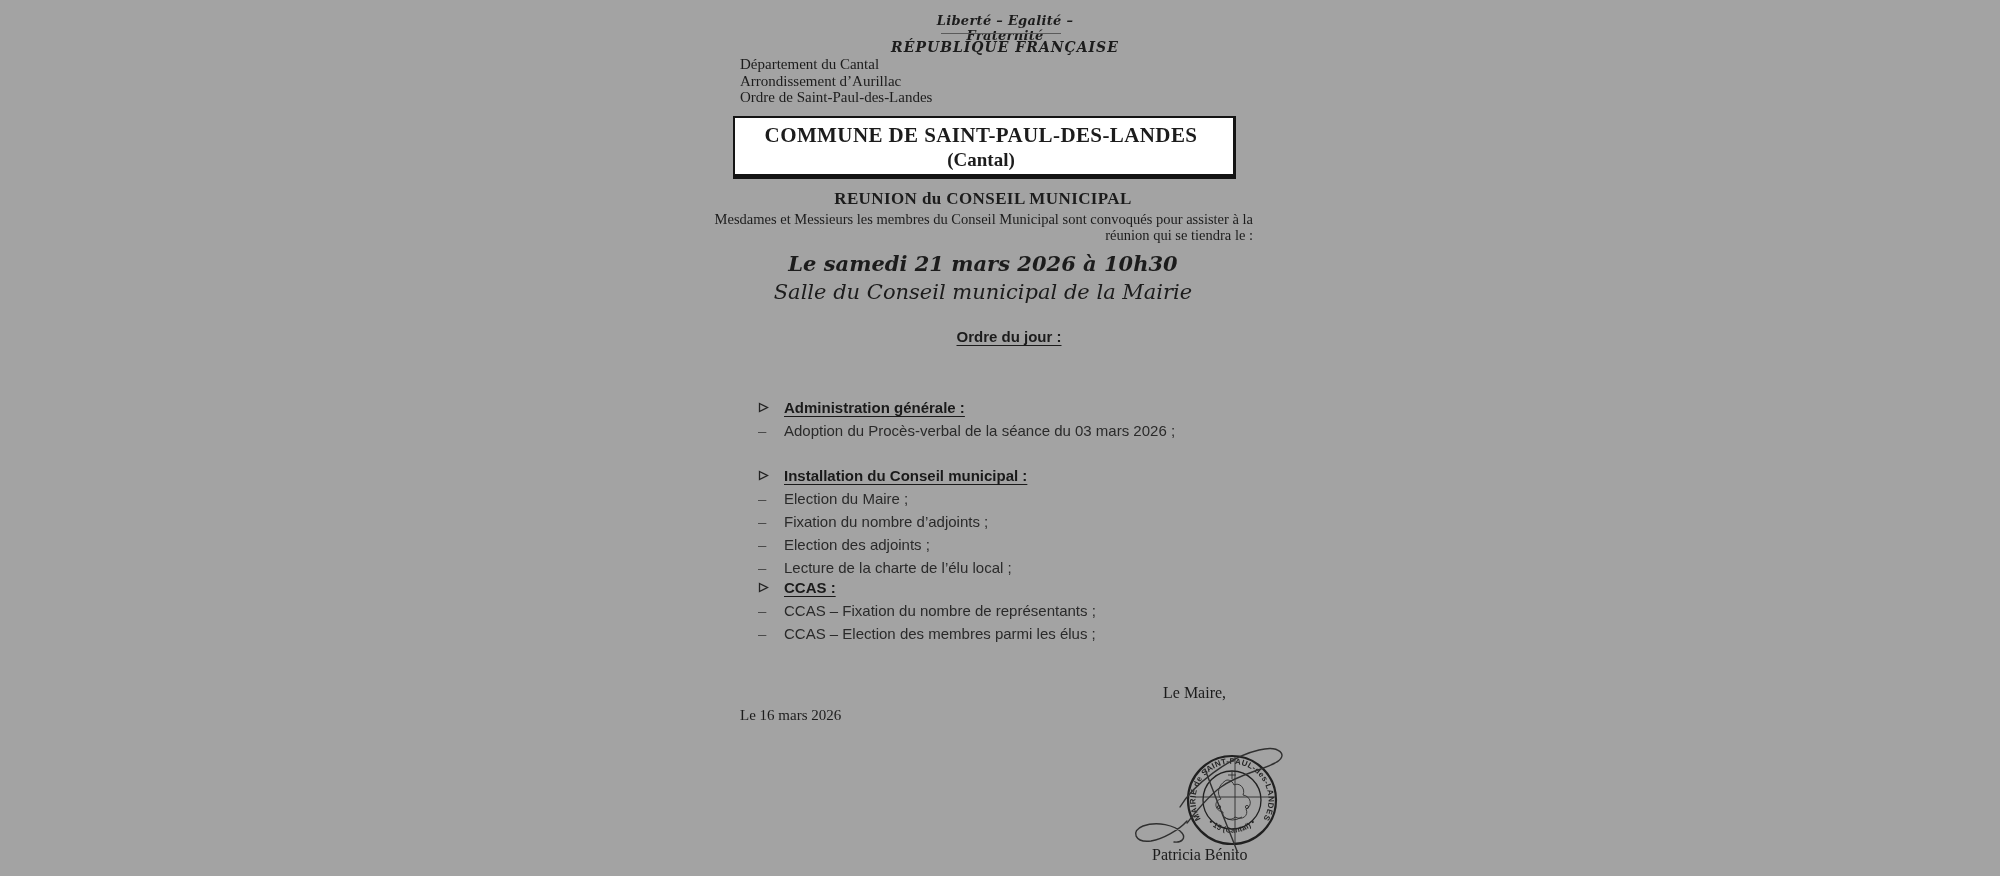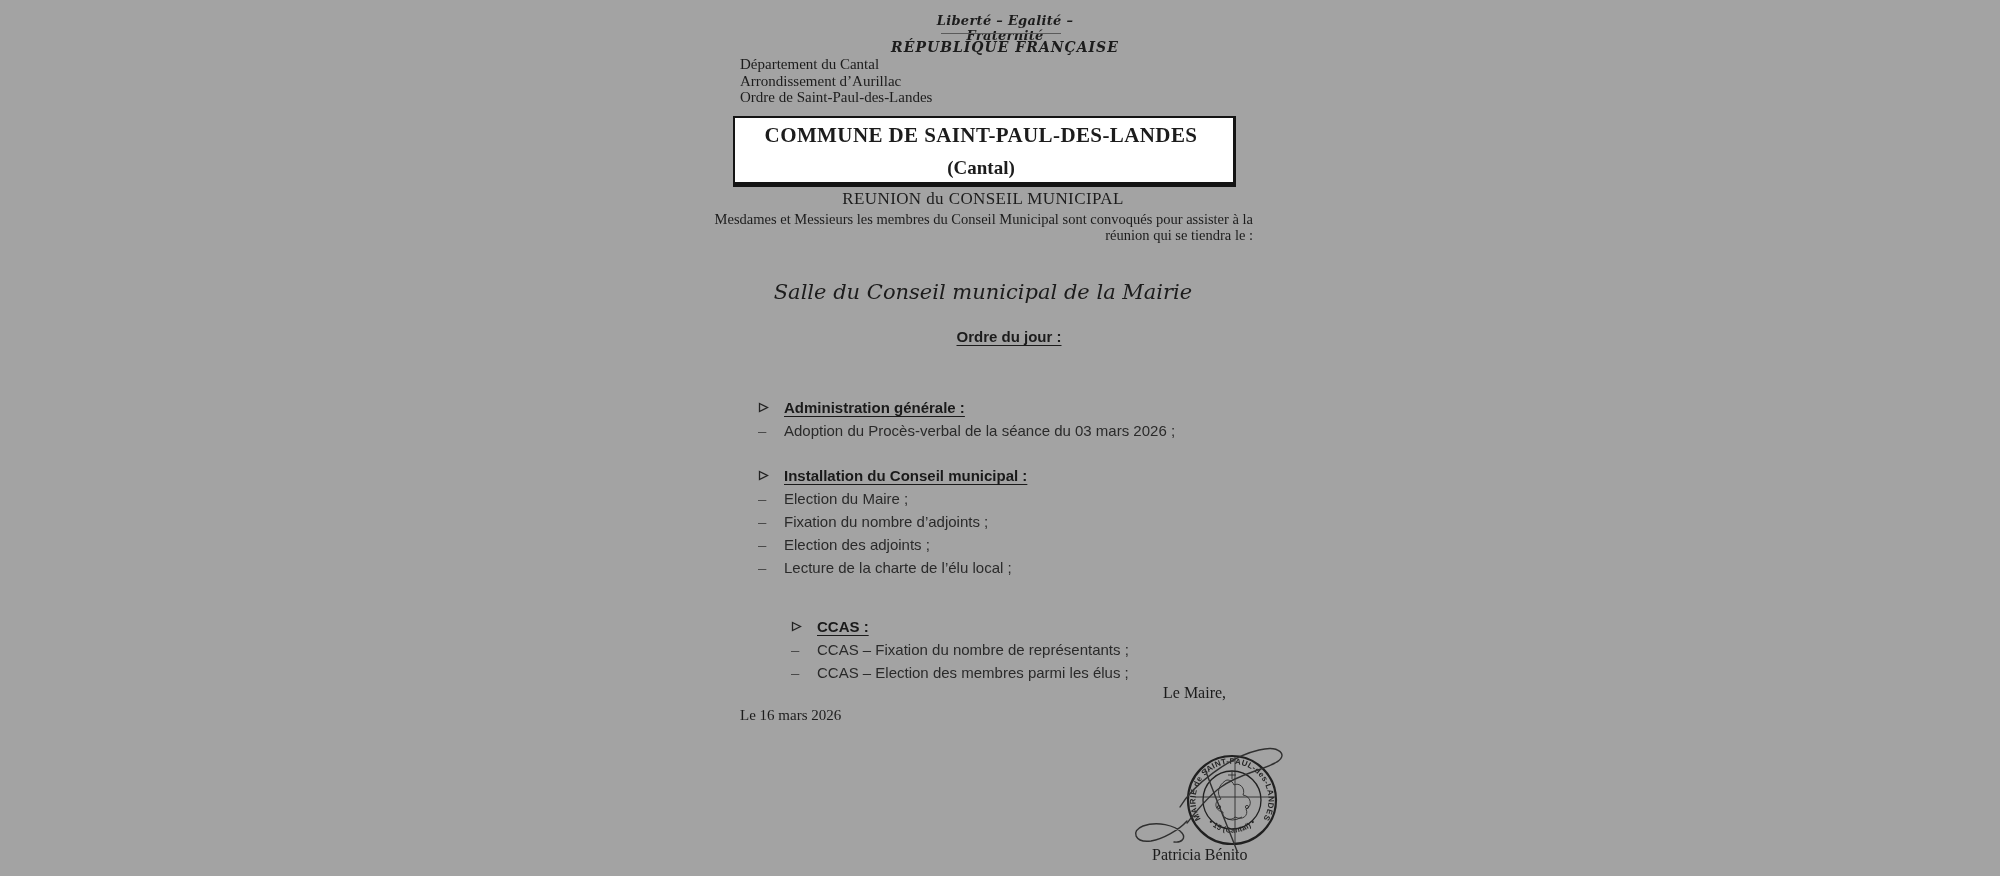--- a/index.html
+++ b/index.html
@@ -28,25 +28,25 @@
     position:absolute; left:740px; top:56px;
     font-size:15px; line-height:16.5px;
   }
   
   .title-box {
     position:absolute; left:733px; top:116px; width:492px;
     border:2px solid #141414; border-right-width:3px; border-bottom-width:5px;
     text-align:center; padding:5px 6px 3px 0; background:#fff;
   }
   .commune { font-weight:bold; font-size:21px; letter-spacing:0.4px; }
-  .cantal  { font-weight:bold; font-size:19px; margin-top:9px; }
+  .cantal  { font-weight:bold; font-size:19px; margin-top:1px; }
   
   .meeting-heading {
     position:absolute; left:733px; top:189px; width:500px; text-align:center;
-    font-weight:normal; font-size:17px; letter-spacing:0.4px;
+    font-weight:bold; font-size:17px; letter-spacing:0.4px;
   }
   .convocation {
     position:absolute; left:713px; top:212px; width:540px; text-align:right;
     font-size:14.5px; line-height:15.5px;
   }
   .meeting-date {
     position:absolute; left:733px; top:251px; width:500px; text-align:center;
     font-family:"DejaVu Serif", serif; font-style:italic; font-weight:bold;
     font-size:21px;
   }
@@ -57,21 +57,21 @@
   .agenda-heading {
     position:absolute; left:710px; top:328px; width:550px; text-align:center;
     font-family:"Liberation Sans", sans-serif; font-weight:bold; font-size:15px;
   }
   .agenda-heading span { text-decoration:underline; text-underline-offset:3px;margin-left:48px; }
   
   .group {
     position:absolute; left:758px; width:600px;
     font-family:"Liberation Sans", sans-serif; font-size:15px; color:#2a2a2a;
   }
-  .g1 { top:393px; } .g2 { top:461px; } .g3 { top:612px;margin-left:33px; }
+  .g1 { top:393px; } .g2 { top:461px; } .g3 { top:573px; }
   .row { display:flex; height:23px; align-items:flex-end; }
   .marker { width:26px; flex:none; color:#4a4a4a; }
   .marker svg { margin-top:3px; }
   .g-title { font-weight:bold; color:#1a1a1a;
     text-decoration:underline; text-underline-offset:3px; }
   
   .footer-date { position:absolute; left:740px; top:707px; font-size:15px; }
   .maire { position:absolute; left:1163px; top:684px; font-size:16px; }
   .stamp-svg { position:absolute; left:1125px; top:735px; }
   .signatory-name { position:absolute; left:1152px; top:846px; font-size:16px; }
@@ -95,20 +95,21 @@
   <div class="title-box">
     <div class="commune">COMMUNE DE SAINT-PAUL-DES-LANDES</div>
     <div class="cantal">(Cantal)</div>
   </div>
 
   <div class="meeting-heading">REUNION du CONSEIL MUNICIPAL</div>
   <div class="convocation">
     <div>Mesdames et Messieurs les membres du Conseil Municipal sont convoqués pour assister à la</div>
     <div>réunion qui se tiendra le :</div>
   </div>
+  <div class="meeting-date">Le samedi 21 mars 2026 à 10h30</div>
   <div class="meeting-location">Salle du Conseil municipal de la Mairie</div>
 
   <div class="agenda-heading">
     <span>Ordre du jour :</span>
   </div>
 
   <div class="group g1">
     <div class="row">
       <span class="marker">
         <svg width="11" height="11" viewBox="0 0 11 11">

